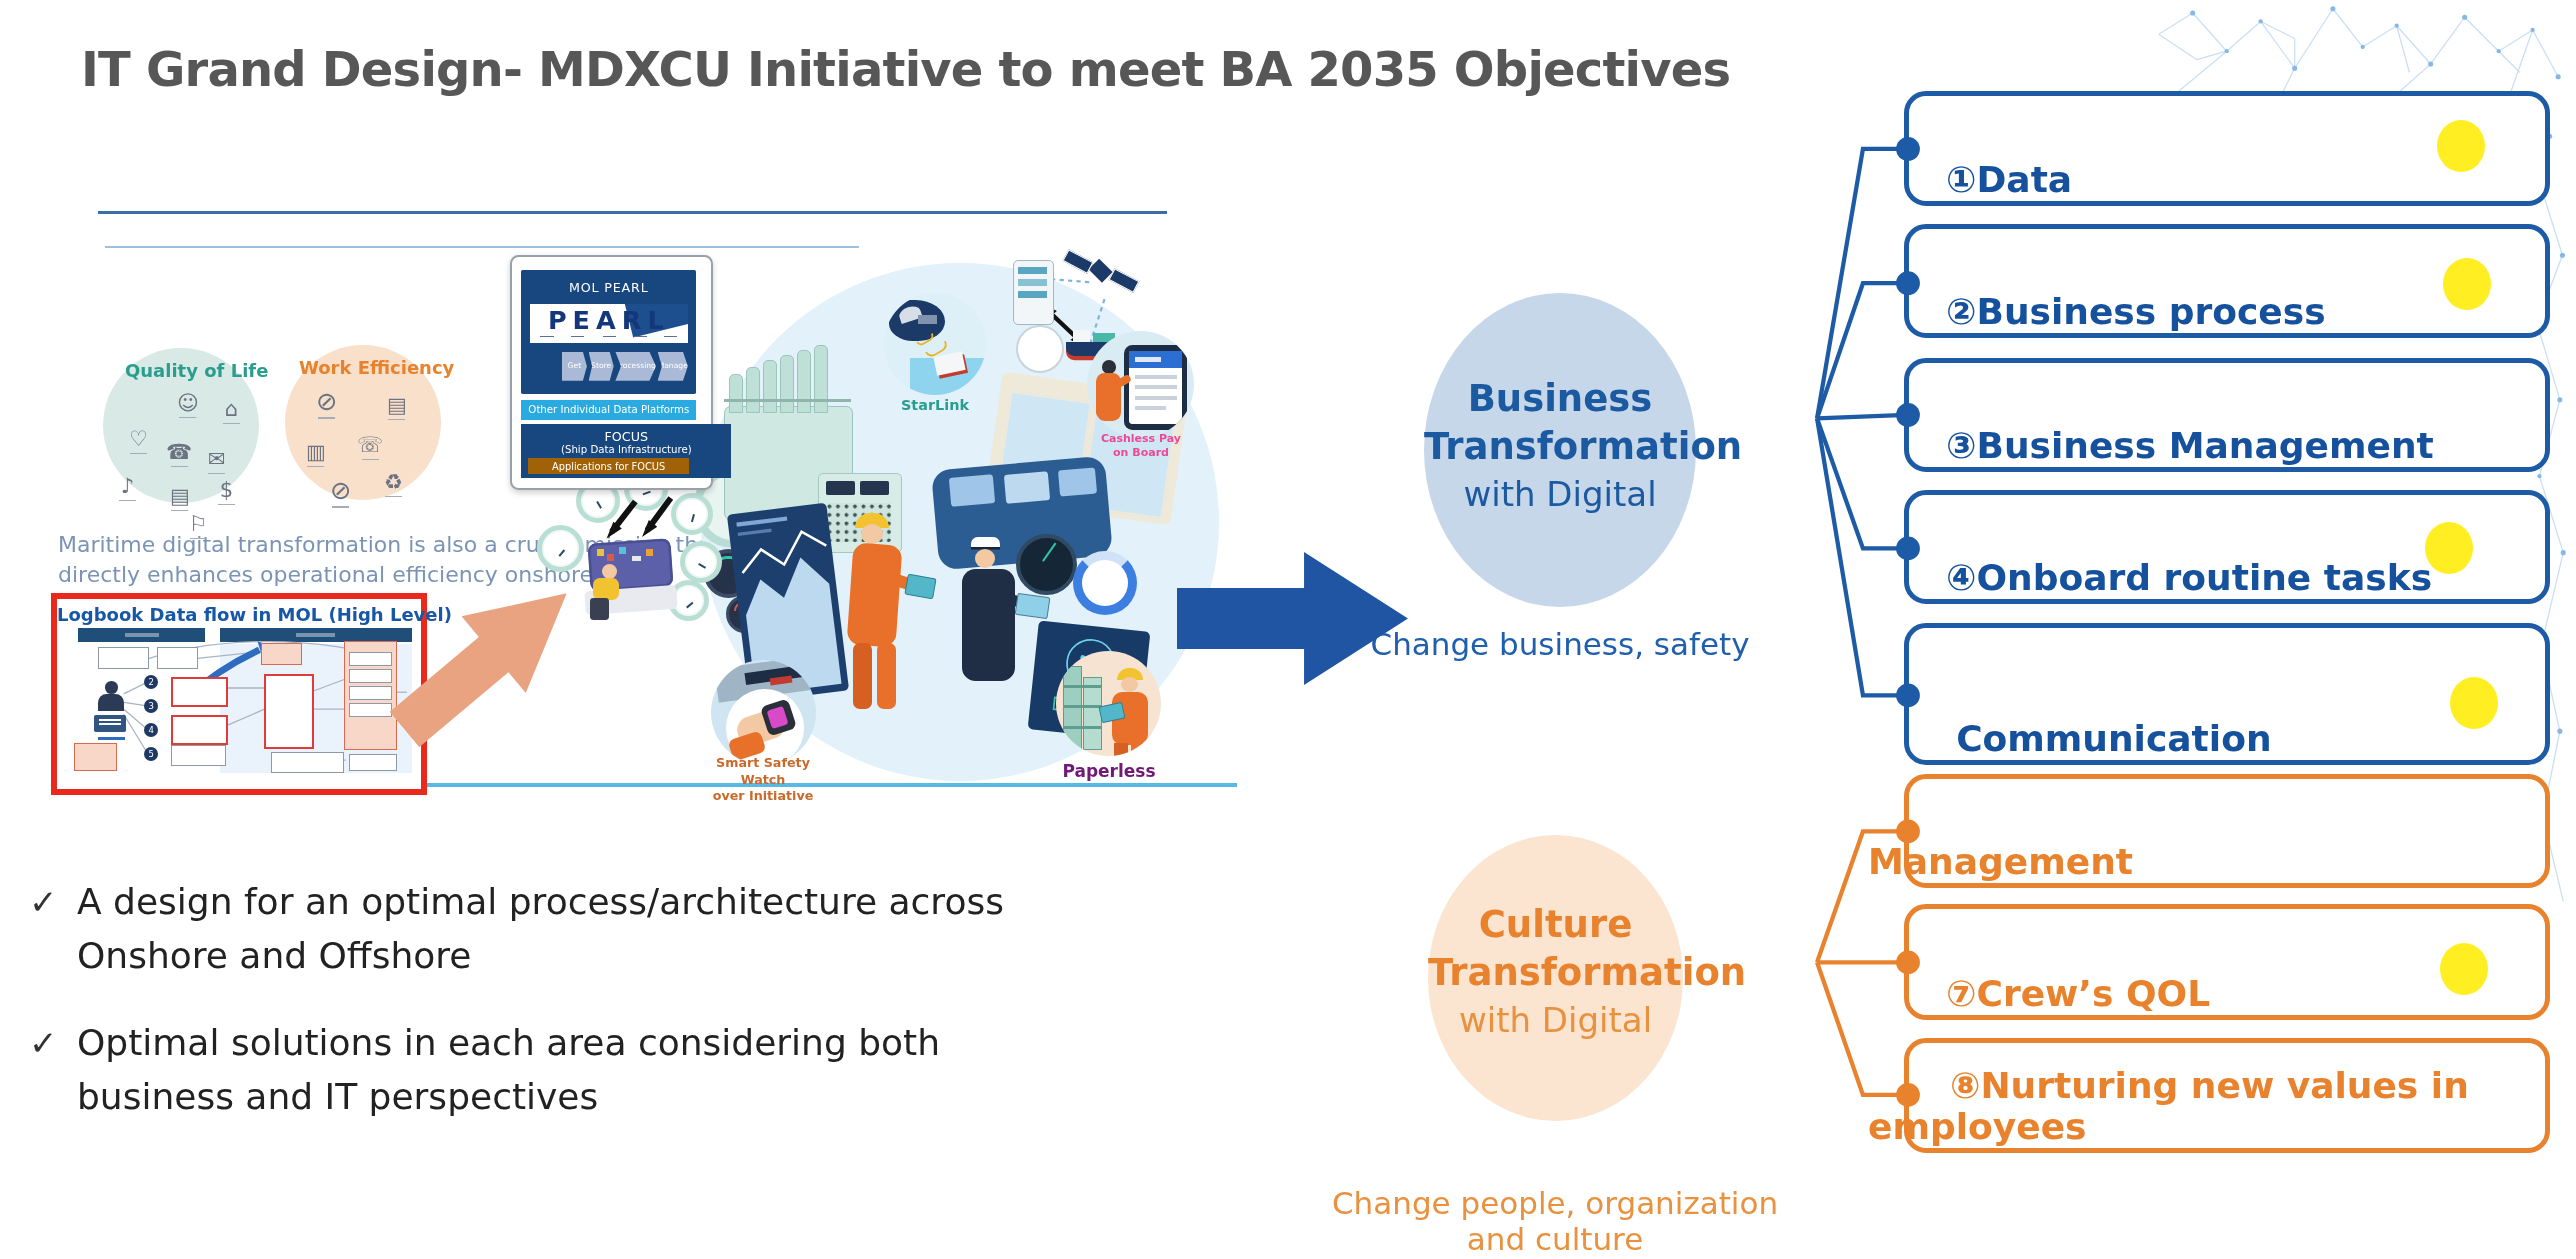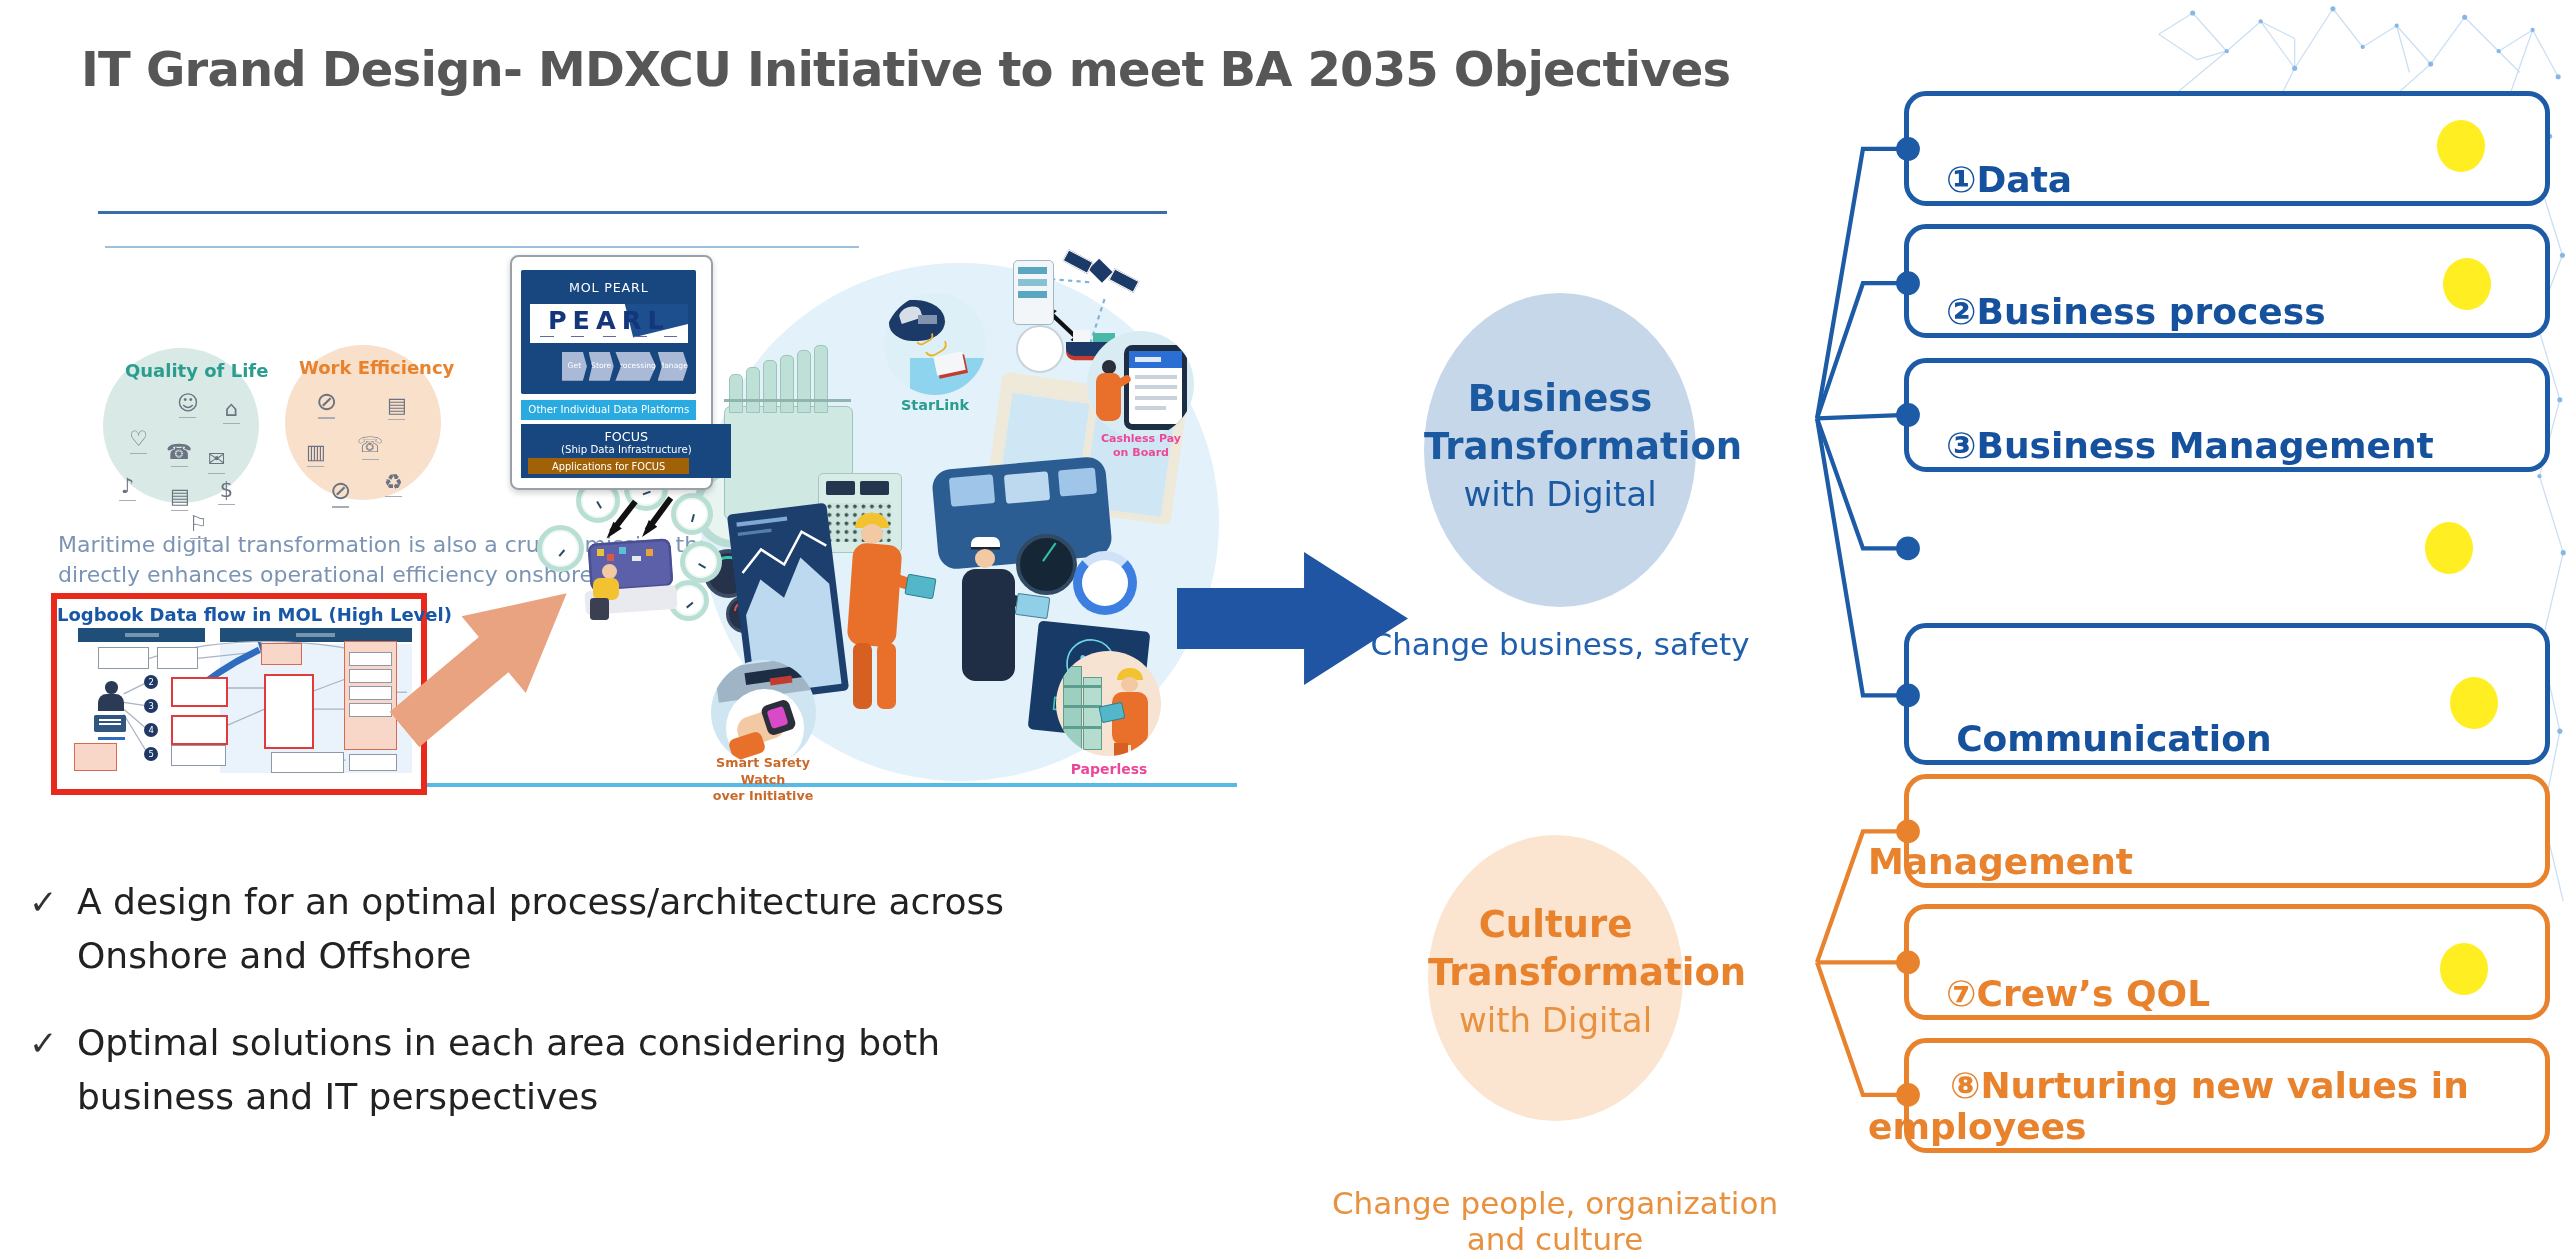--- a/index.html
+++ b/index.html
@@ -435,21 +435,21 @@
     <div class="abs" style="left:6.8px;top:34px;width:39px;height:2.5px;background:#5f9e8e;"></div>
     <div class="abs" style="left:6.8px;top:54px;width:39px;height:2.5px;background:#5f9e8e;"></div>
     <div class="abs" style="left:6.8px;top:75px;width:39px;height:2.5px;background:#5f9e8e;"></div>
     <div class="abs" style="left:61px;top:17px;width:25.5px;height:12px;background:#f2c230;border-radius:12px 12px 0 0;"></div>
     <div class="abs circ tan" style="left:65px;top:25.5px;width:17px;height:15.3px;"></div>
     <div class="abs" style="left:56px;top:41px;width:36px;height:53px;background:#e8702a;border-radius:10.2px;"></div>
     <div class="abs" style="left:44px;top:53px;width:22px;height:15.3px;background:#53b7c9;border:1.7px solid #2e7f90;border-radius:2.5px;transform:rotate(-12deg);"></div>
     <div class="abs" style="left:58px;top:92px;width:13.6px;height:13.6px;background:#d65f22;"></div>
     <div class="abs" style="left:75px;top:92px;width:13.6px;height:13.6px;background:#e8702a;"></div>
   </div>
-  <div class="abs mclabel" style="left:1058px;top:760px;width:102px;font-size:14px;color:#ec4899;">Paperless</div>
+  <div class="abs mclabel" style="left:1058px;top:760px;width:102px;font-size:17px;color:#701a75;">Paperless</div>
 
   <div class="abs" id="pearlframe" style="z-index:3;">
     <div class="abs" id="pearlnavy">
       <div class="abs" id="pearlhdr">MOL PEARL</div>
       <div class="abs" id="pearlband">
         <div class="swoosh"></div>
         <div id="pearllogo">PEARL</div>
         <span class="subdash" style="left:10.2px;"></span>
           <span class="subdash" style="left:41px;"></span>
         <span class="subdash" style="left:73px;"></span>
@@ -560,20 +560,25 @@
       </div>
   </div>
   <div class="box blue" style="top:224px;height:114px;">
     <div class="txt">
         <span class="l1">②Business process</span>
       </div>
   </div>
   <div class="box blue" style="top:358px;height:114px;">
     <div class="txt">
         <span class="l1">③Business Management</span>
+      </div>
+  </div>
+  <div class="box blue" style="top:490px;height:114px;">
+    <div class="txt">
+        <span class="l1">④Onboard routine tasks</span>
       </div>
   </div>
   <div class="box blue" style="top:623px;height:142px;">
     <div class="txt">
       <span class="l2 ind">Communication</span>
     </div>
   </div>
   <div class="box orange overflow" style="top:774px;height:114px;">
     <div class="txt">
       <span class="l2">Management</span>

